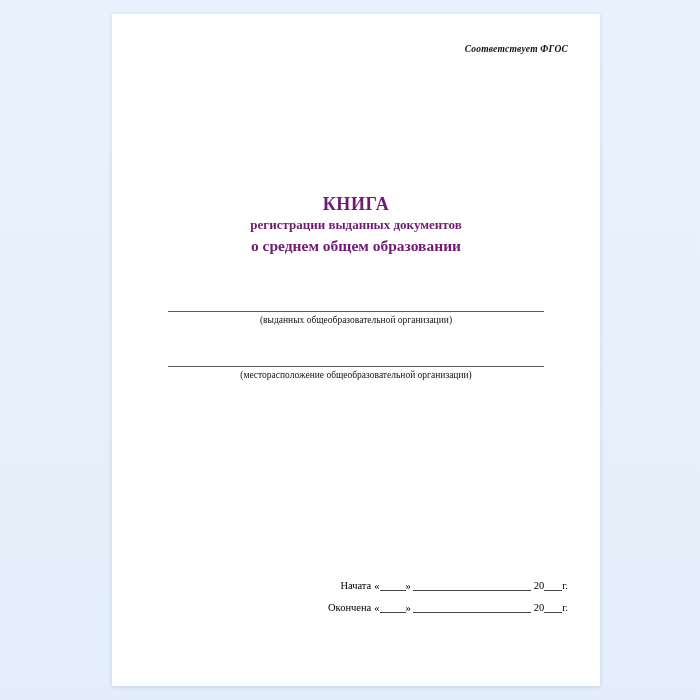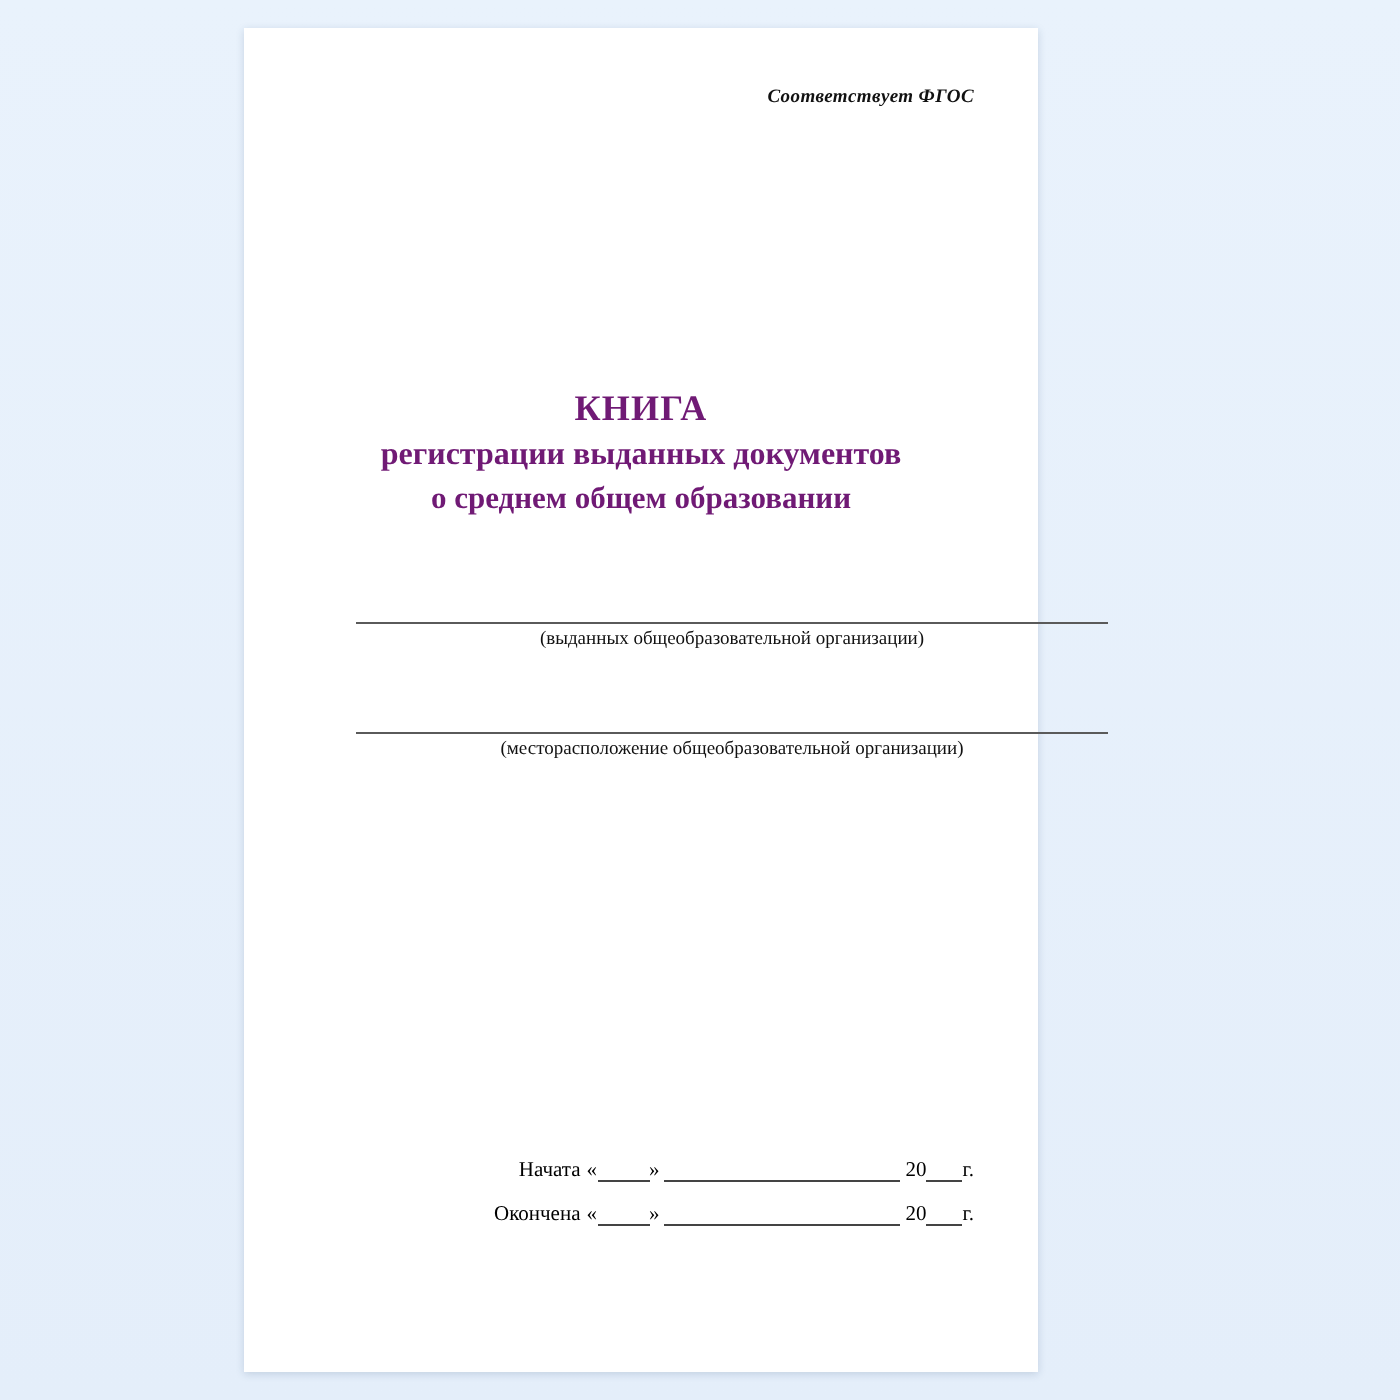--- a/index.html
+++ b/index.html
@@ -14,23 +14,23 @@
     overflow: hidden;
   }
   .canvas {
     position: relative;
     width: 700px;
     height: 700px;
     background: linear-gradient(180deg, #e9f2fc 0%, #e4eefa 100%);
   }
   .page {
     position: absolute;
-    left: 122px;
+    left: 112px;
     top: 14px;
-    width: 397px;
+    width: 488px;
     height: 672px;
     background: #ffffff;
     box-shadow: 0 1px 4px rgba(40, 70, 110, 0.18);
   }
   .fgos {
     position: absolute;
     right: 32px;
     top: 30px;
     font-style: italic;
     font-weight: bold;
@@ -46,21 +46,21 @@
     text-align: center;
     color: #701a75;
   }
   .title-line1 {
     font-size: 18px;
     font-weight: bold;
     letter-spacing: 0.6px;
     line-height: 1.35;
   }
   .title-line2 {
-    font-size: 16px;
+    font-size: 13px;
     font-weight: bold;
     line-height: 1.45;
   }
   .title-line3 {
     font-size: 15.5px;
     font-weight: bold;
     line-height: 1.45;
   }
   .field {
     position: absolute;

